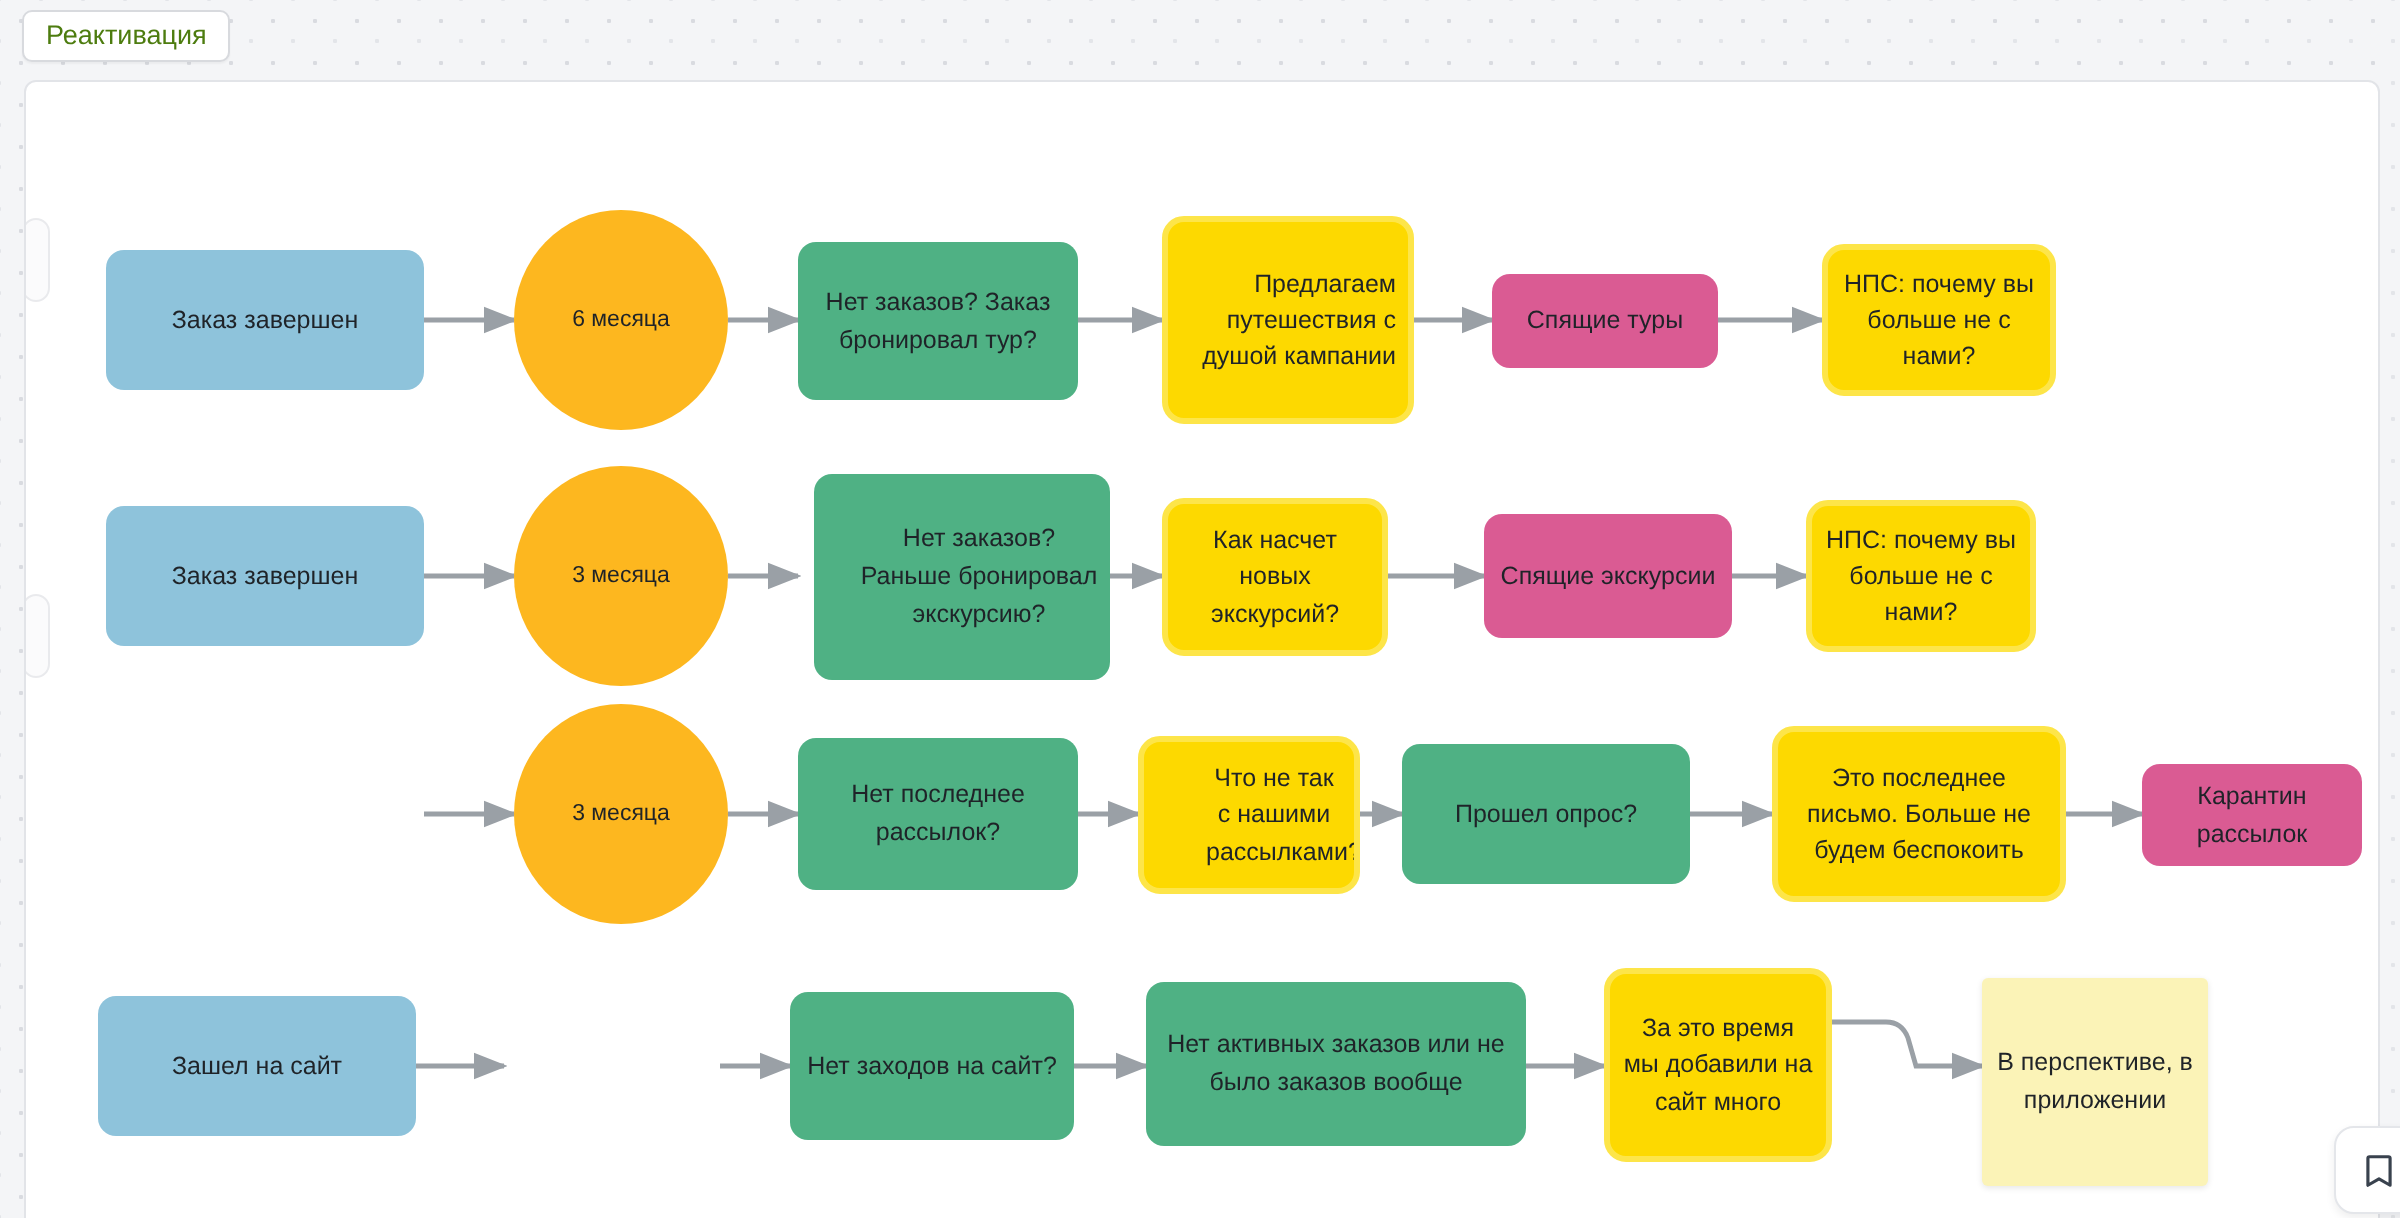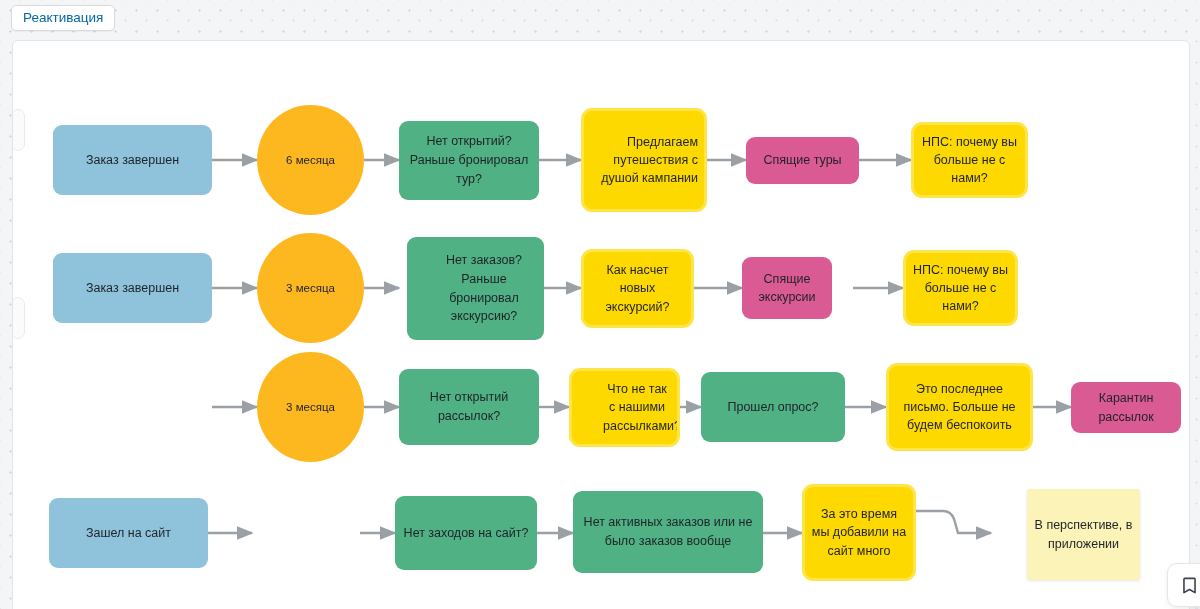--- a/index.html
+++ b/index.html
@@ -24,21 +24,21 @@
     position:absolute;left:0;top:0;width:1200px;height:33px;
     z-index:6;
   }
   #tab-reactivation{
     position:absolute;left:11px;top:5px;
     height:24px;line-height:24px;
     padding:0 11px;
     background:#ffffff;
     border:1px solid #d8dade;
     border-radius:5px;
-    font-size:13.5px;color:#0369a1;
+    font-size:13.5px;color:#4d7c0f;
     box-shadow:0 1px 1px rgba(0,0,0,.04);
     white-space:nowrap;
   }
   
   #sheet{
     position:absolute;left:12px;top:40px;
     width:1176px;height:575px;
     background:#ffffff;
     border:1px solid #e2e4e8;
     border-top-left-radius:6px;
@@ -145,56 +145,56 @@
     <div class="edge-ghost" style="top:68px;height:40px;"></div>
     <div class="edge-ghost" style="top:256px;height:40px;"></div>
 
     <div class="node n-blue" style="left:40px;top:84px;width:159px;height:70px;">
       <span>Заказ завершен</span>
     </div>
     <div class="node n-circle" style="left:244px;top:64px;width:107px;height:110px;">
       <span>6 месяца</span>
     </div>
     <div class="node n-green" style="left:386px;top:80px;width:140px;height:79px;">
-      <span>Нет открытий? Раньше бронировал тур?</span>
+      <span>Нет заказов? Заказ бронировал тур?</span>
     </div>
     <div class="node n-yellow" style="left:568px;top:67px;width:126px;height:104px;text-align:right;">
       <span>Предлагаем путешествия с душой кампании</span>
     </div>
     <div class="node n-pink" style="left:733px;top:96px;width:113px;height:47px;">
       <span>Спящие туры</span>
     </div>
     <div class="node n-yellow" style="left:898px;top:81px;width:117px;height:76px;">
       <span>НПС: почему вы больше не с нами?</span>
     </div>
 
     <div class="node n-blue" style="left:40px;top:212px;width:159px;height:70px;">
       <span>Заказ завершен</span>
     </div>
     <div class="node n-circle" style="left:244px;top:192px;width:107px;height:110px;">
       <span>3 месяца</span>
     </div>
-    <div class="node n-green" style="left:394px;top:196px;width:137px;height:103px;padding-left:17px;">
+    <div class="node n-green" style="left:394px;top:196px;width:148px;height:103px;padding-left:17px;">
       <span>Нет заказов? Раньше бронировал экскурсию?</span>
     </div>
     <div class="node n-yellow" style="left:568px;top:208px;width:113px;height:79px;">
       <span>Как насчет новых экскурсий?</span>
     </div>
-    <div class="node n-pink" style="left:729px;top:216px;width:90px;height:62px;">
+    <div class="node n-pink" style="left:729px;top:216px;width:124px;height:62px;">
       <span>Спящие экскурсии</span>
     </div>
     <div class="node n-yellow" style="left:890px;top:209px;width:115px;height:76px;">
       <span>НПС: почему вы больше не с нами?</span>
     </div>
 
     <div class="node n-circle" style="left:244px;top:311px;width:107px;height:110px;">
       <span>3 месяца</span>
     </div>
     <div class="node n-green" style="left:386px;top:328px;width:140px;height:76px;">
-      <span>Нет открытий рассылок?</span>
+      <span>Нет последнее рассылок?</span>
     </div>
     <div class="node n-yellow" style="left:556px;top:327px;width:111px;height:79px;padding-left:25px;">
       <span>Что не так с нашими рассылками?</span>
     </div>
     <div class="node n-green" style="left:688px;top:331px;width:144px;height:70px;">
       <span>Прошел опрос?</span>
     </div>
     <div class="node n-yellow" style="left:873px;top:322px;width:147px;height:88px;">
       <span>Это последнее письмо. Больше не будем беспокоить</span>
     </div>
@@ -207,21 +207,21 @@
     </div>
     <div class="node n-green" style="left:382px;top:455px;width:142px;height:74px;">
       <span>Нет заходов на сайт?</span>
     </div>
     <div class="node n-green" style="left:560px;top:450px;width:190px;height:82px;">
       <span>Нет активных заказов или не было заказов вообще</span>
     </div>
     <div class="node n-yellow" style="left:789px;top:443px;width:114px;height:97px;">
       <span>За это время мы добавили на сайт много</span>
     </div>
-    <div class="node n-note" style="left:1014px;top:448px;width:113px;height:91px;">
+    <div class="node n-note" style="left:978px;top:448px;width:113px;height:104px;">
       <span>В перспективе, в приложении</span>
     </div>
 
   </div>
 
   <div id="tool-btn">
     <svg width="19" height="19" viewBox="0 0 24 24" fill="none" stroke="#39424e" stroke-width="2" stroke-linecap="round" stroke-linejoin="round">
       <path d="M6 3h12a1 1 0 0 1 1 1v17l-7-4-7 4V4a1 1 0 0 1 1-1z"></path>
     </svg>
   </div>

